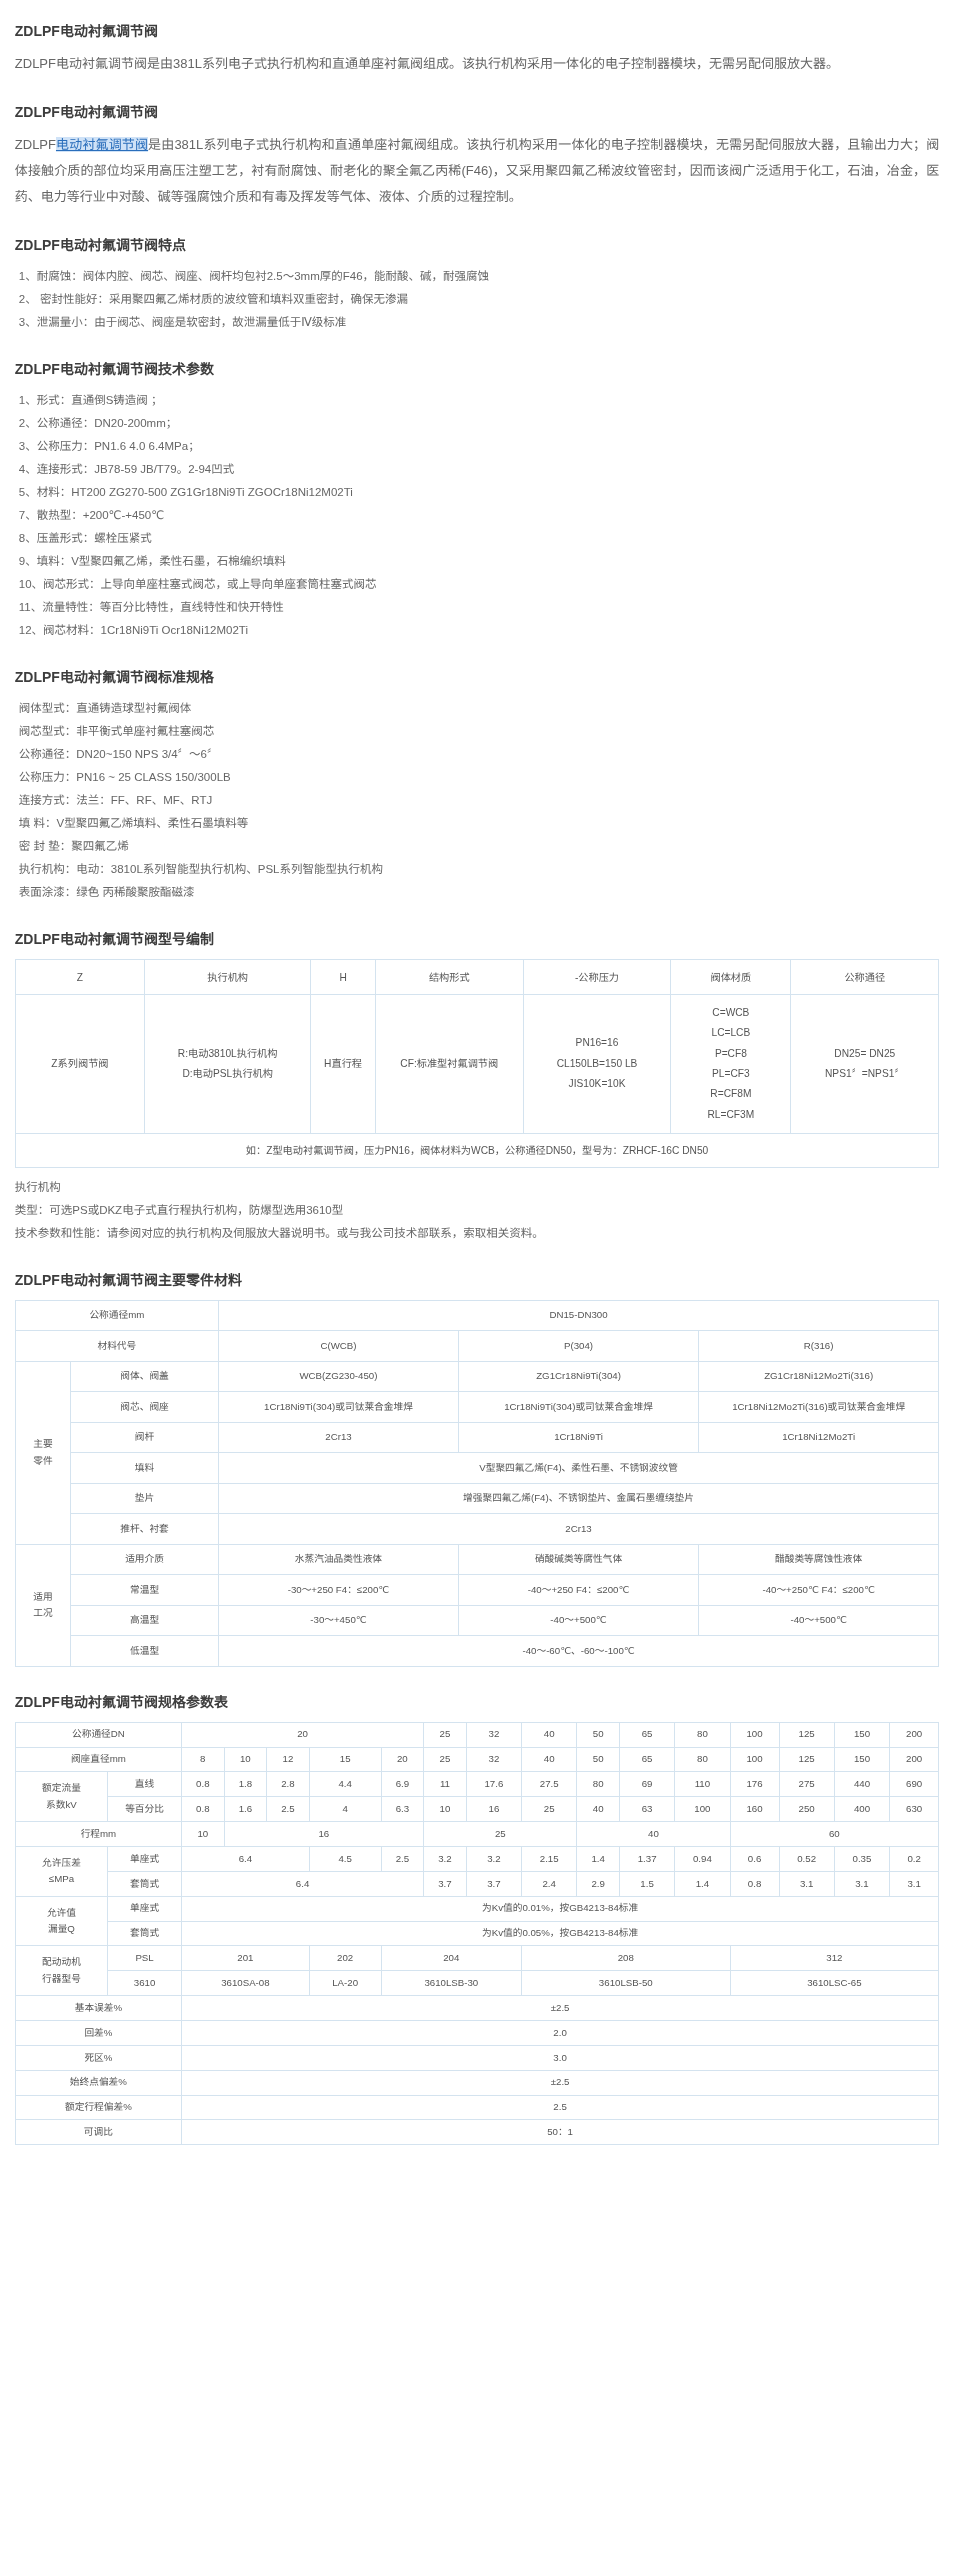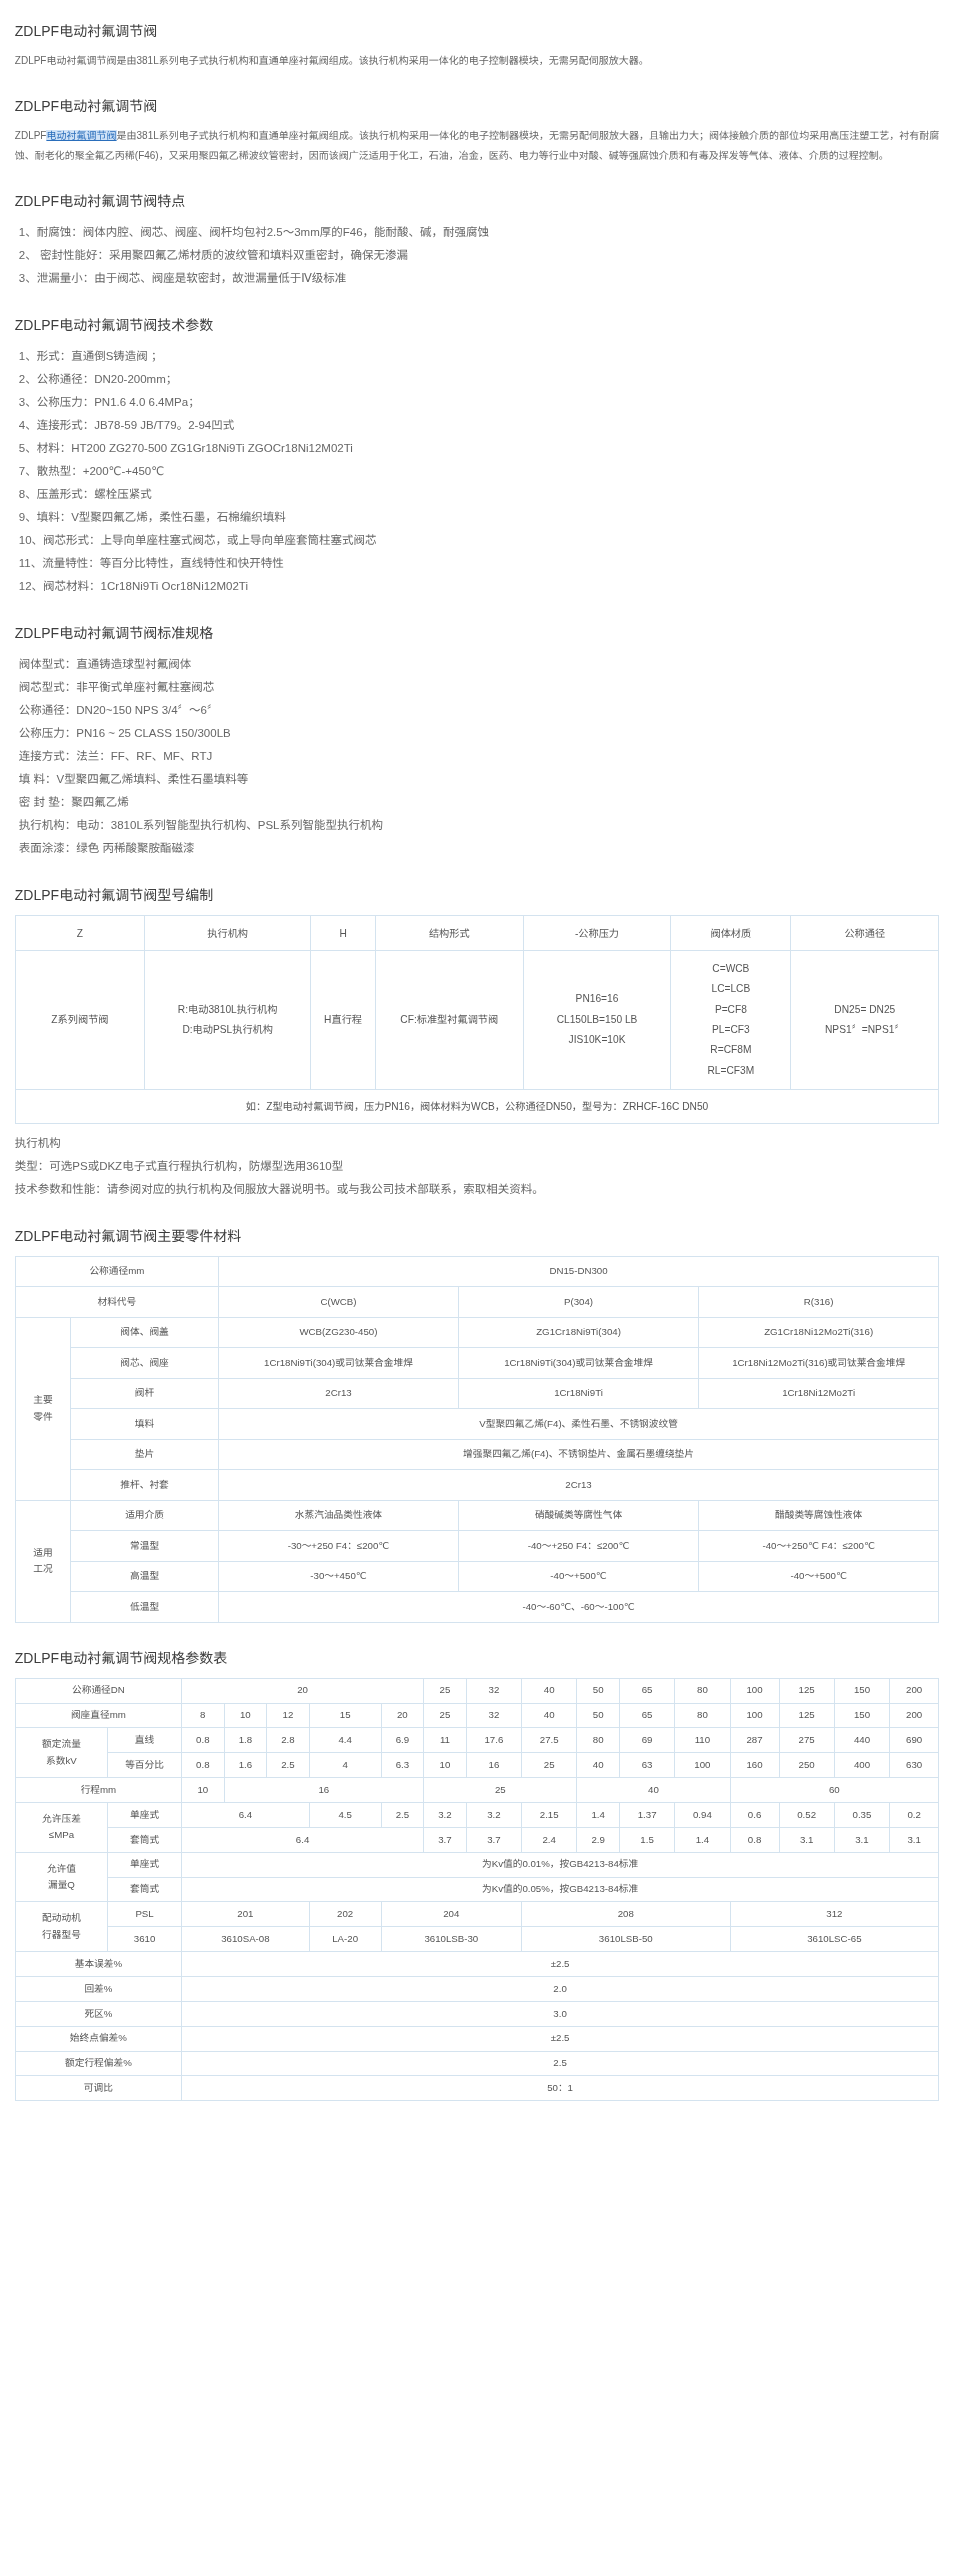--- a/index.html
+++ b/index.html
@@ -7,29 +7,29 @@
   html, body {
     margin: 0; padding: 0;
     background: #ffffff;
     font-family: "Liberation Sans", "DejaVu Sans", sans-serif;
   }
   body { width: 954px; }
   .page { width: 954px; padding: 13px 14.8px 28px 14.8px; }
 
   h2.sec-title {
     font-size: 14px;
-    font-weight: normal;
+    font-weight: bold;
     color: #3d3d3d;
     margin: 24px 0 11px 0;
     letter-spacing: 0;
   }
   h2.sec-title.first { margin-top: 7.4px; }
 
   p.para {
-    font-size: 10px;
+    font-size: 13px;
     color: #666666;
     line-height: 2.0;
     margin: 0 0 3.7px 0;
     text-align: justify;
   }
   p.para a.inline-link {
     color: #2a6ebb;
     text-decoration: underline;
     background: #cfe2f7;
     margin-top: 28px;
@@ -299,21 +299,21 @@
       <td>1.8</td>
       <td>2.8</td>
       <td>4.4</td>
       <td>6.9</td>
       <td>11</td>
       <td>17.6</td>
       <td>27.5</td>
       <td>80</td>
       <td>69</td>
       <td>110</td>
-      <td>287</td>
+      <td>176</td>
       <td>275</td>
       <td>440</td>
       <td>690</td>
     </tr>
 
     <tr>
       <td class="rowlabel">等百分比</td>
       <td>0.8</td>
       <td>1.6</td>
       <td>2.5</td>

